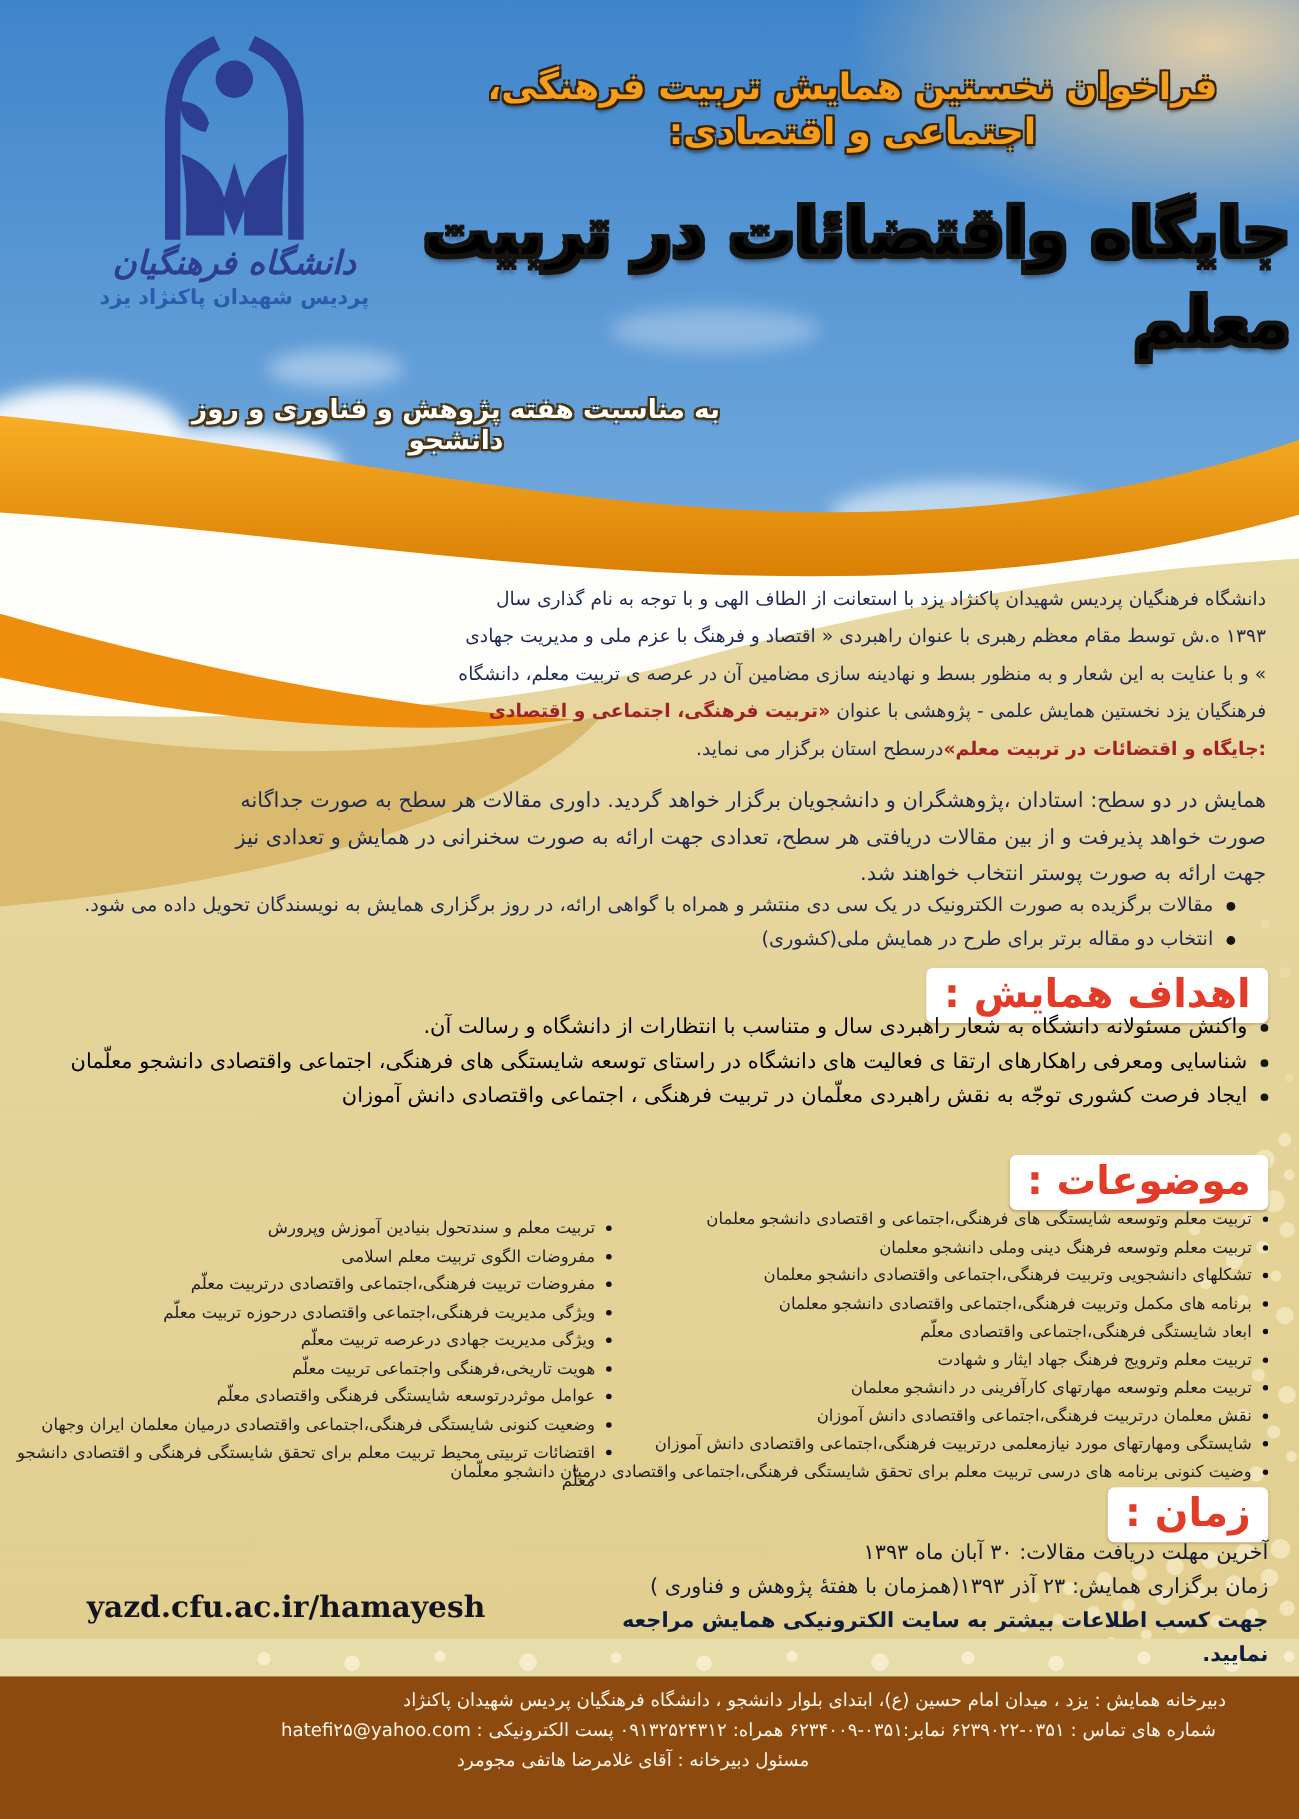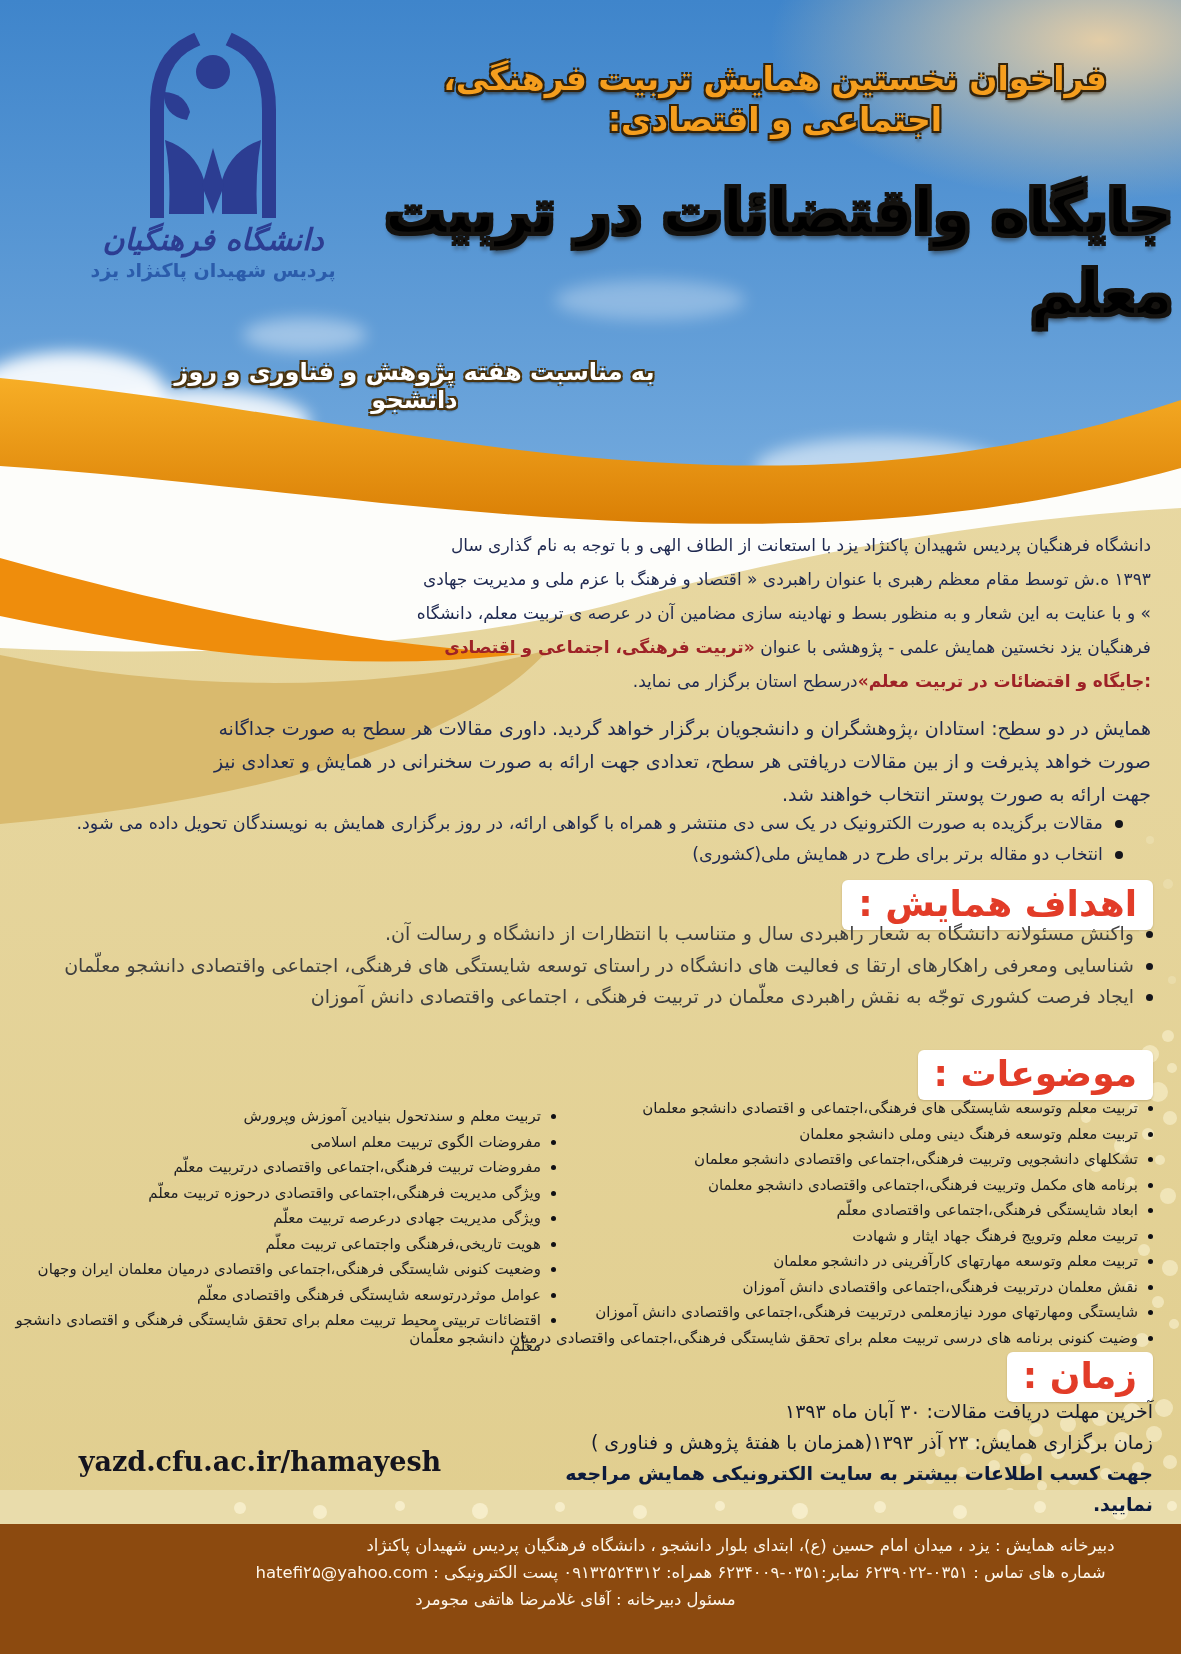--- a/index.html
+++ b/index.html
@@ -59,21 +59,21 @@
     font-size:36px;font-weight:bold;color:#e23c28;
     text-shadow:-1px -1px 0 #fff,1px -1px 0 #fff,-1px 1px 0 #fff,1px 1px 0 #fff;
     box-shadow:0 1px 2px rgba(90,60,10,.25);z-index:2;
   }
   .h-goals{top:880px;}
   .h-topics{top:1050px;}
   .h-time{top:1352px;}
 
   
   .goals{top:918px;right:28px;width:1122px;}
-  .goals .brow{font-size:19px;line-height:31.5px;color:#404040;}
+  .goals .brow{font-size:19px;line-height:31.5px;color:#000000;}
   .goals .bdot{width:7px;height:7px;margin-top:13px;}
 
   
   .topics-col{font-size:15px;line-height:25.5px;color:#1e1e22;}
   .tcol-r{top:1096px;right:28px;width:604px;}
   .tcol-l{top:1104px;left:14px;width:542px;}
   .topics-col .brow{font-size:15px;line-height:25.5px;color:#1e1e22;gap:10px;}
   .topics-col .bdot{width:5px;height:5px;margin-top:10px;background:#101014;}
   .topics-col .wide{margin-left:-350px;}
 
@@ -340,25 +340,25 @@
     <div class="brow">
       <span class="bdot"></span>
       <span>ویژگی مدیریت جهادی درعرصه تربیت معلّم</span>
       </div>
     <div class="brow">
       <span class="bdot"></span>
       <span>هویت تاریخی،فرهنگی واجتماعی تربیت معلّم</span>
       </div>
     <div class="brow">
       <span class="bdot"></span>
+      <span>عوامل موثردرتوسعه شایستگی فرهنگی واقتصادی معلّم</span>
+      </div>
+    <div class="brow">
+      <span class="bdot"></span>
       <span>وضعیت کنونی شایستگی فرهنگی،اجتماعی واقتصادی درمیان معلمان ایران وجهان</span>
-      </div>
-    <div class="brow">
-      <span class="bdot"></span>
-      <span>عوامل موثردرتوسعه شایستگی فرهنگی واقتصادی معلّم</span>
       </div>
     <div class="brow">
       <span class="bdot"></span>
       <span>اقتضائات تربیتی محیط تربیت معلم برای تحقق شایستگی فرهنگی و اقتصادی دانشجو معلّم</span>
       </div>
   </div>
 
   <div class="sechead h-time rtl">زمان :</div>
 
   <div class="layer schedule rtl">

